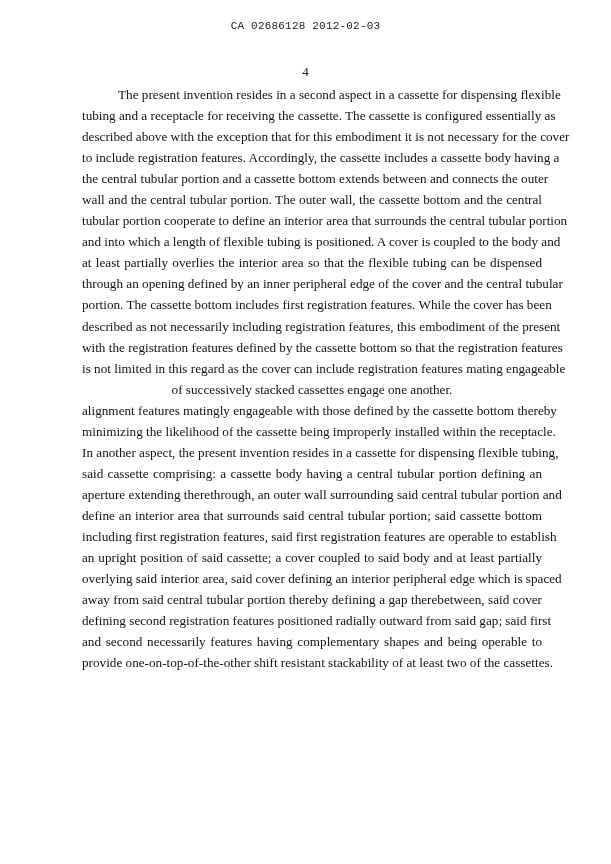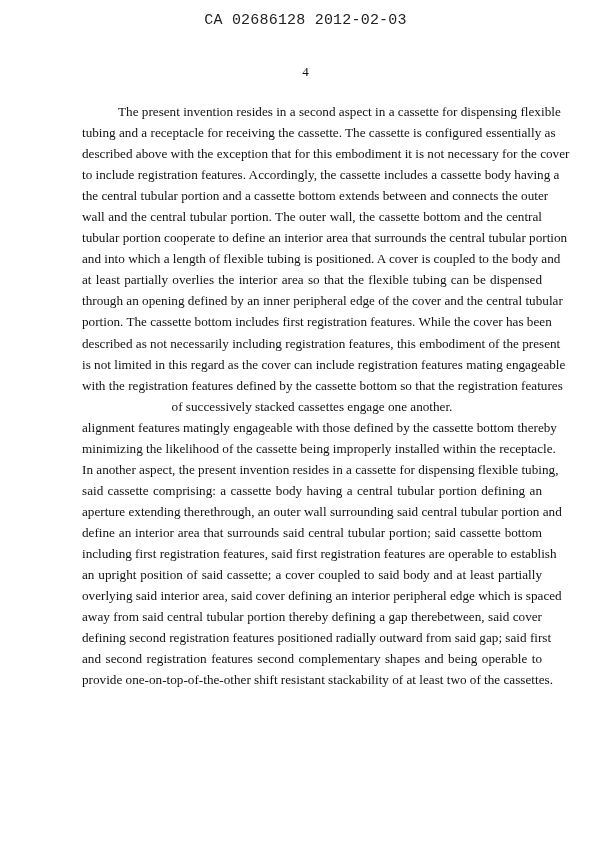--- a/index.html
+++ b/index.html
@@ -1,28 +1,28 @@
 <!DOCTYPE html>
 <html><head>
 <meta charset="utf-8">
 <style>
   html, body { margin: 0; padding: 0; background: #ffffff; }
   body { width: 611px; height: 864px; position: relative; overflow: hidden; }
   .header {
-    position: absolute; top: 12px; left: 0; width: 611px; text-align: center;
+    position: absolute; top: 20px; left: 0; width: 611px; text-align: center;
     font-family: "Liberation Mono", "DejaVu Sans Mono", monospace;
-    font-size: 15px; color: #222; letter-spacing: 0.2px;
+    font-size: 11px; color: #222; letter-spacing: 0.2px;
   }
   .page-num {
     position: absolute; top: 64px; left: 0; width: 611px; text-align: center;
     font-family: "Liberation Serif", "DejaVu Serif", serif;
     font-size: 13px; color: #111;
   }
   .body {
-    position: absolute; top: 101px; left: 82px; width: 460px;
+    position: absolute; top: 84px; left: 82px; width: 460px;
     font-family: "Liberation Serif", "DejaVu Serif", serif;
     font-size: 13.2px; line-height: 21.05px; color: #111;
   }
   .line { display: block; white-space: nowrap; text-align: center; }
   .line.indent { padding-left: 36px; }
   .line.justify { text-align: justify; text-align-last: justify; }
 </style>
 </head>
 <body>
 
@@ -36,33 +36,33 @@
         <span class="line justify">described above with the exception that for this embodiment it is not necessary for the cover</span>
         <span class="line justify">to include registration features. Accordingly, the cassette includes a cassette body having a</span>
         <span class="line justify">the central tubular portion and a cassette bottom extends between and connects the outer</span>
         <span class="line justify">wall and the central tubular portion. The outer wall, the cassette bottom and the central</span>
         <span class="line justify">tubular portion cooperate to define an interior area that surrounds the central tubular portion</span>
         <span class="line justify">and into which a length of flexible tubing is positioned. A cover is coupled to the body and</span>
         <span class="line justify">at least partially overlies the interior area so that the flexible tubing can be dispensed</span>
         <span class="line justify">through an opening defined by an inner peripheral edge of the cover and the central tubular</span>
         <span class="line justify">portion. The cassette bottom includes first registration features. While the cover has been</span>
         <span class="line justify">described as not necessarily including registration features, this embodiment of the present</span>
+        <span class="line justify">with the registration features defined by the cassette bottom so that the registration features</span>
         <span class="line justify">is not limited in this regard as the cover can include registration features mating engageable</span>
-        <span class="line justify">with the registration features defined by the cassette bottom so that the registration features</span>
         <span class="line">of successively stacked cassettes engage one another.</span>
       </div>
       <div>
         <span class="line justify">alignment features matingly engageable with those defined by the cassette bottom thereby</span>
         <span class="line">minimizing the likelihood of the cassette being improperly installed within the receptacle.</span>
         <span class="line justify">In another aspect, the present invention resides in a cassette for dispensing flexible tubing,</span>
         <span class="line justify">said cassette comprising: a cassette body having a central tubular portion defining an</span>
         <span class="line justify">aperture extending therethrough, an outer wall surrounding said central tubular portion and</span>
         <span class="line justify">define an interior area that surrounds said central tubular portion; said cassette bottom</span>
         <span class="line justify">including first registration features, said first registration features are operable to establish</span>
         <span class="line justify">an upright position of said cassette; a cover coupled to said body and at least partially</span>
         <span class="line justify">overlying said interior area, said cover defining an interior peripheral edge which is spaced</span>
         <span class="line justify">away from said central tubular portion thereby defining a gap therebetween, said cover</span>
         <span class="line justify">defining second registration features positioned radially outward from said gap; said first</span>
-        <span class="line justify">and second registration features second complementary shapes and being operable to</span>
+        <span class="line justify">and second necessarily features having complementary shapes and being operable to</span>
         <span class="line">provide one-on-top-of-the-other shift resistant stackability of at least two of the cassettes.</span>
       </div>
     </div>
 </div>
 
 </body></html>

